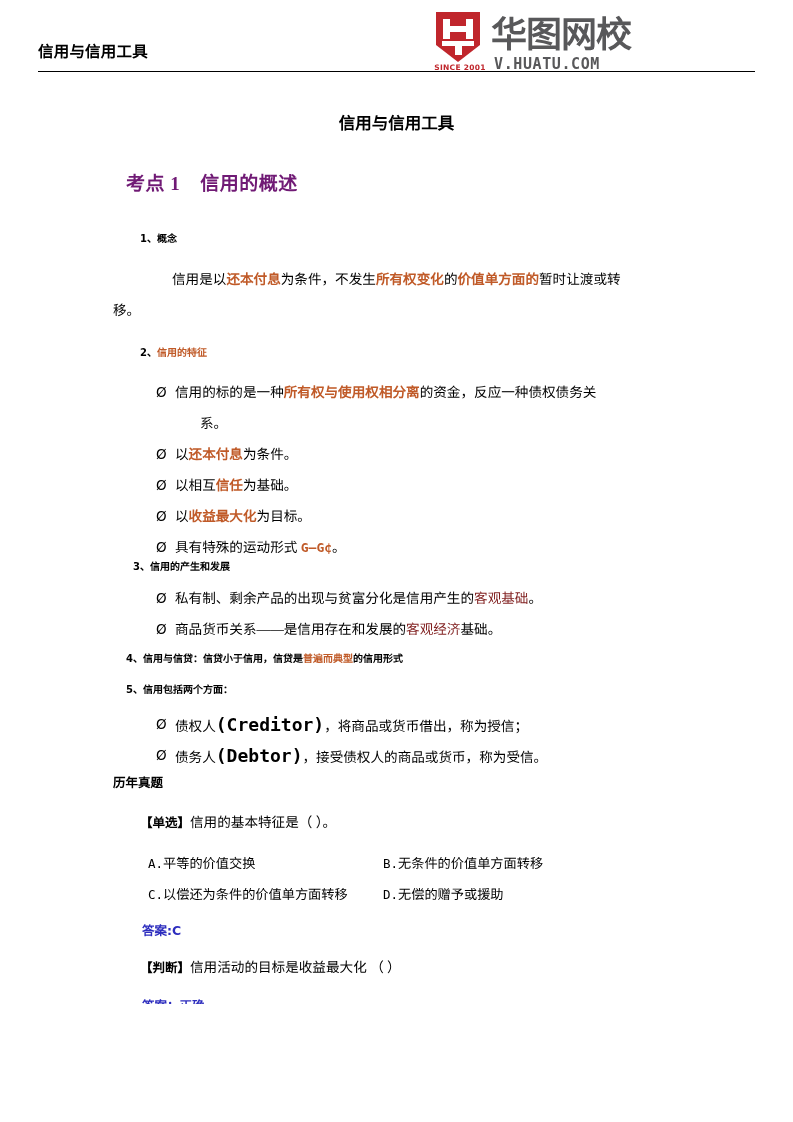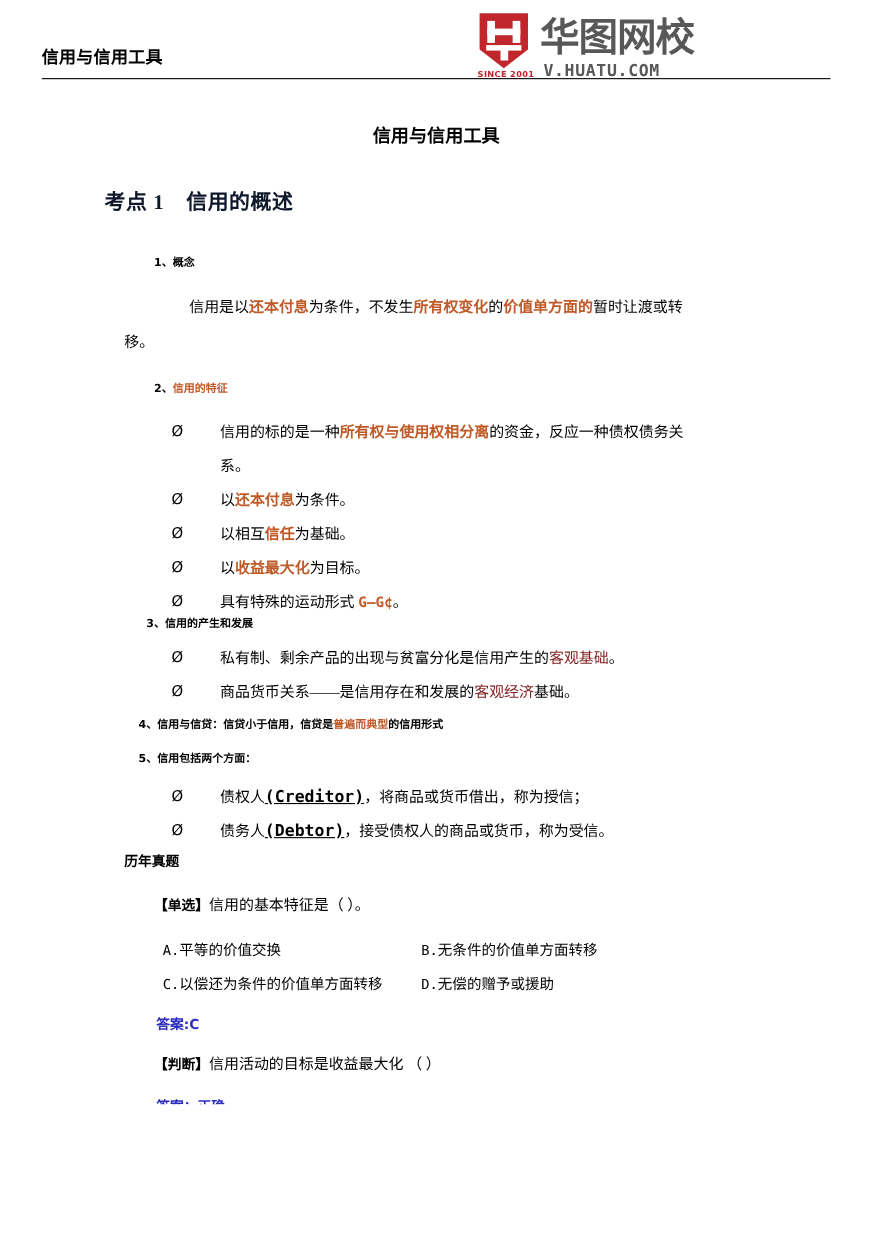--- a/index.html
+++ b/index.html
@@ -109,27 +109,27 @@
     top: 110px;
     width: 793px;
     text-align: center;
     font-family: "DejaVu Sans", "Liberation Sans", sans-serif;
     font-weight: bold;
     font-size: 16.5px;
     color: #000000;
   }
   .h-kaodian {
     position: absolute;
-    left: 95px;
+    left: 126px;
     top: 168px;
     font-family: "Liberation Serif", "DejaVu Serif", serif;
     font-weight: bold;
     font-size: 19px;
     letter-spacing: 0.5px;
-    color: #0f172a;
+    color: #701a75;
     white-space: nowrap;
   }
   .h-kaodian .gap { display: inline-block; width: 20px; }
 
   .num-head {
     position: absolute;
     font-family: "DejaVu Sans", "Liberation Sans", sans-serif;
     font-weight: bold;
     font-size: 10px;
     color: #000000;
@@ -151,35 +151,34 @@
     position: absolute;
     left: 0;
     top: 0;
     width: 22px;
     font-family: "DejaVu Sans", "Liberation Sans", sans-serif;
     font-size: 13.5px;
     color: #000000;
   }
   .bullet-text {
     display: block;
-    margin-left: 44px;
+    margin-left: 19px;
   }
   .hl {
     color: #c05a28;
     font-weight: bold;
   }
   .hl-light {
     color: #7f1d1d;
     font-weight: normal;
   }
   .mono {
     font-family: "DejaVu Sans Mono", "Liberation Mono", monospace;
     font-weight: bold;
-    font-size: 15px;
-    text-decoration: underline;
+    font-size: 18px;
   }
   .mono-hl {
     font-family: "DejaVu Sans Mono", "Liberation Mono", monospace;
     font-weight: bold;
     font-size: 13px;
     color: #c05a28;
   }
 
   
   .exam-head {

